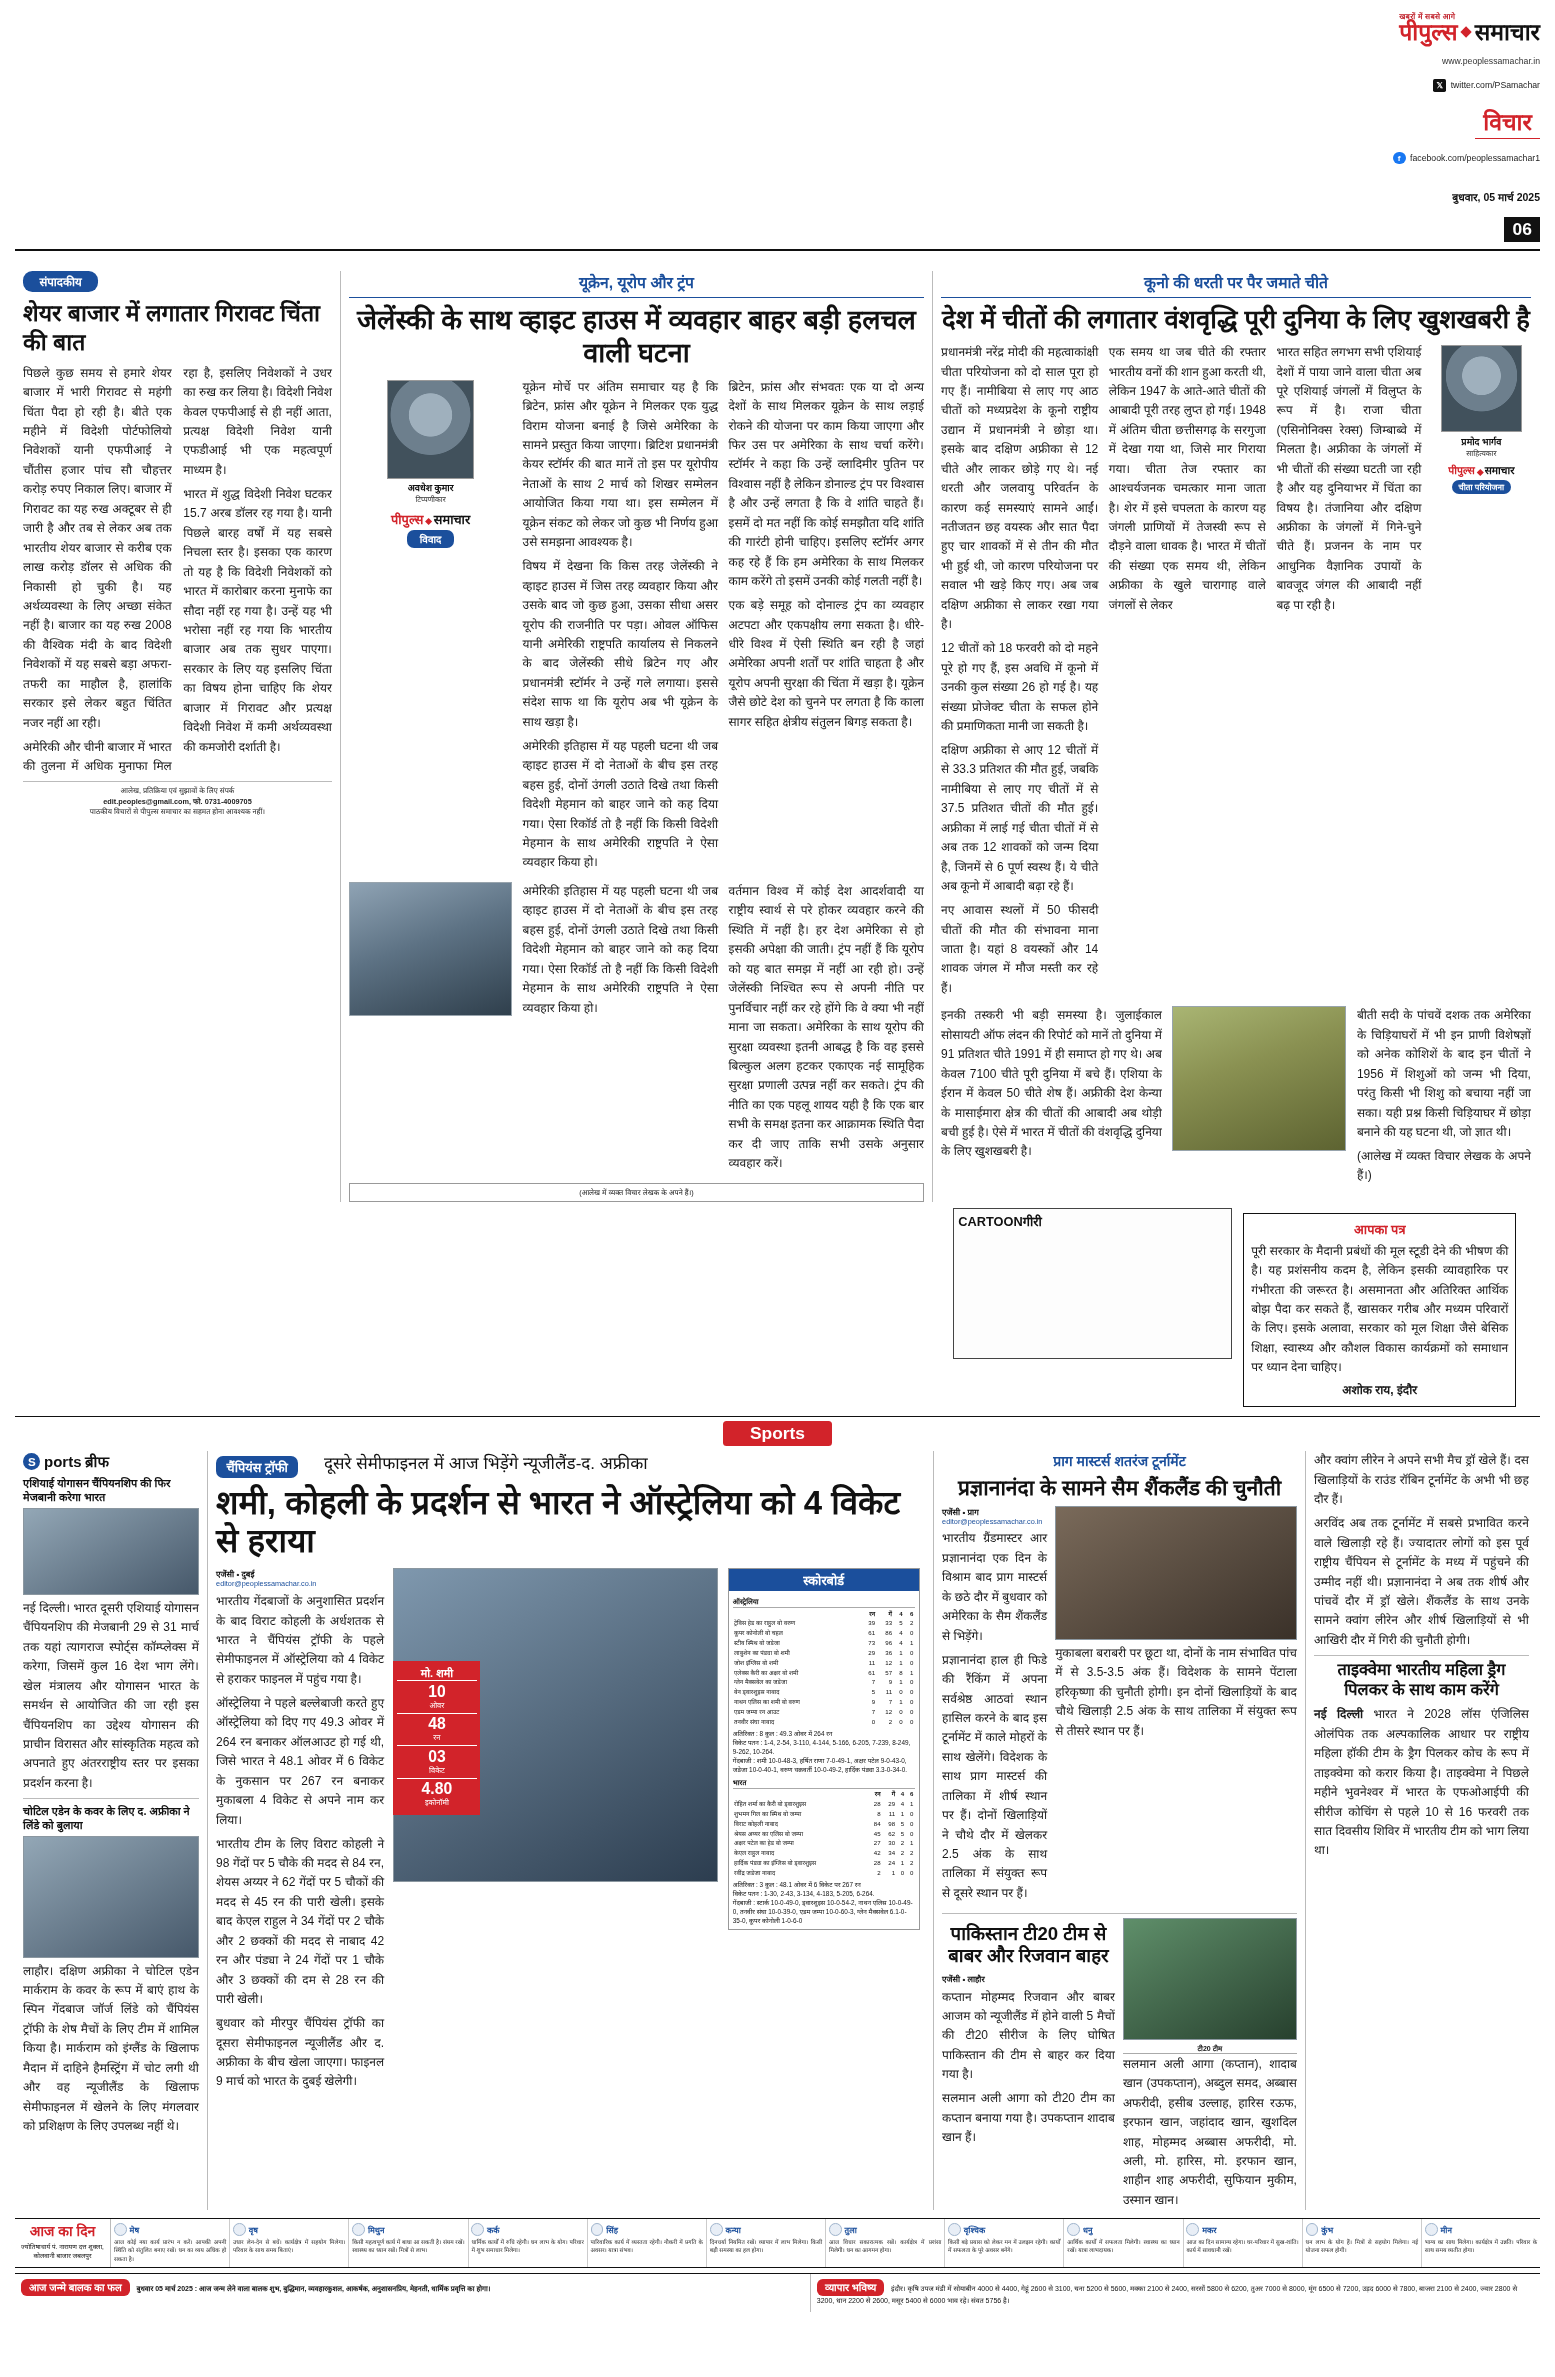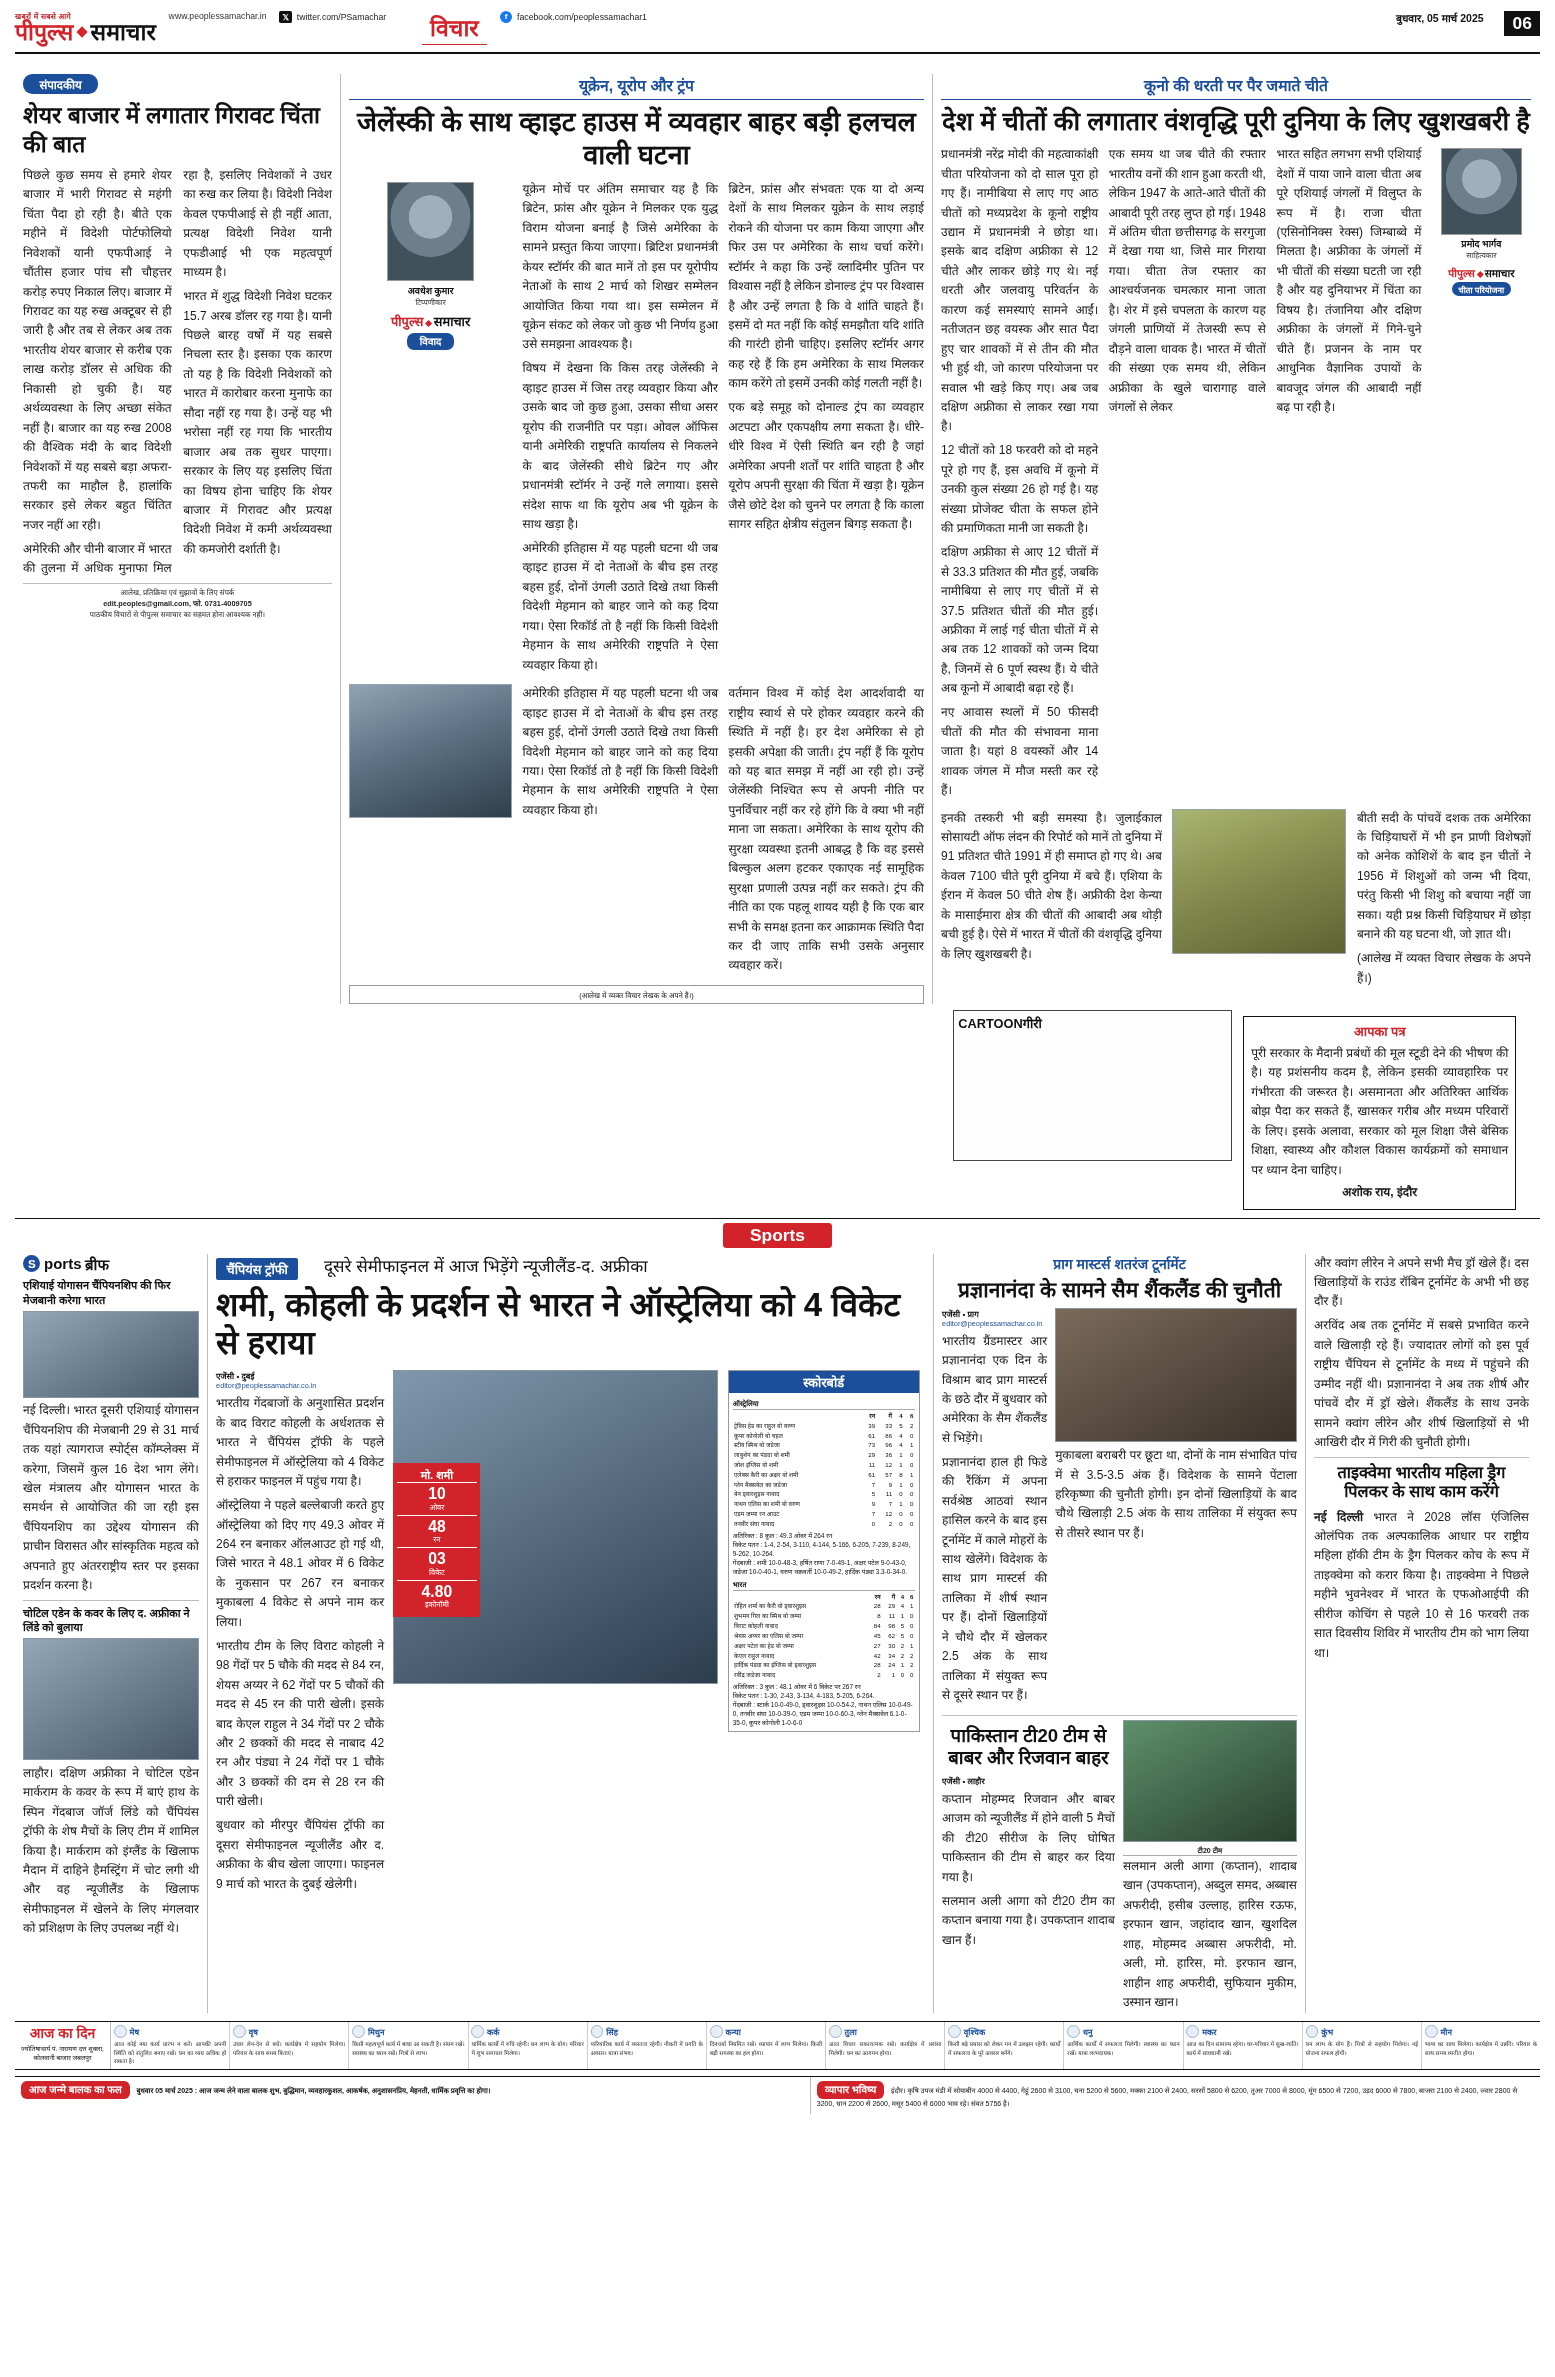--- a/index.html
+++ b/index.html
@@ -14,24 +14,25 @@
     width: 1555px;
     min-height: 2377px;
     background: #fff;
     padding: 10.5px 15px 5.8px 15px;
     position: relative;
   }
 
   
   .masthead {
     display: flex;
-    align-items: flex-start;
+    align-items: flex-end;
     gap: 12.8px;
     border-bottom: 2.3px solid #111;
     padding-bottom: 7px;
+    flex-direction: column;
   }
   .logo-wrap { display:flex; flex-direction:column; align-items:flex-start; }
   .logo-top { font-size: 7.5px; color:#c0202a; font-weight:bold; letter-spacing:0.3px; }
   .logo-main { display:flex; align-items:center; gap:4.6px; }
   .logo-red { font-size: 23px; font-weight: bold; color:#d2232a; line-height:1; }
   .logo-dot { width:8.1px; height:8.1px; background:#d2232a; transform:rotate(45deg); display:inline-block; }
   .logo-black { font-size: 23px; font-weight: bold; color:#111; line-height:1; }
   .mast-url { font-size: 8.7px; color:#333; }
   .mast-social { display:flex; align-items:center; gap:4.6px; font-size:8.7px; color:#222; }
   .sq-icon {
@@ -135,21 +136,21 @@
   }
   .brief-head { font-size: 11px; font-weight:bold; line-height:1.32; margin:4.6px 0 3.5px 0; }
   .sp-photo { width:100%; height: 87px; background:linear-gradient(150deg,#93a7b6,#46586a); border:0.6px solid #8b97a0; }
   .sp-photo.tall { height: 122px; }
   .sp-photo.wide { height: 314px; background:linear-gradient(150deg,#7f98ae,#2c3d4f); }
   .sp-photo.chess { height: 134px; background:linear-gradient(150deg,#7a6a5a,#3a3129); }
   .sp-photo.pak { height: 122px; background:linear-gradient(150deg,#5f8f6a,#27402e); }
 
   .ct-pill {
     display:inline-block; background:#1b4f9c; color:#fff; font-size:12.8px; font-weight:bold;
-    padding:2.3px 10.5px; border-radius:2px; vertical-align:middle;text-align:right;
+    padding:2.3px 10.5px; border-radius:7px; vertical-align:middle;text-align:right;
   }
   .ct-sub { font-size: 17px; font-weight:normal; color:#111; display:inline; margin-left:23px; }
   .big-sport-head { font-size: 33px; font-weight:bold; line-height:1.16; margin: 5.8px 0 7px 0; }
   .byline { font-size: 8.1px; font-weight:bold; color:#111; }
   .mail { font-size: 7.3px; color:#1b4f9c; }
 
   .score-card { border:0.6px solid #999; }
   .score-title { background:#1b4f9c; color:#fff; text-align:center; font-size:12.8px; font-weight:bold; padding:2.3px 0; }
   .score-body { font-size: 6.4px; line-height:1.42; padding:3.5px 4.1px; }
   .score-body table { width:100%; border-collapse:collapse; font-size:6.1px; }

